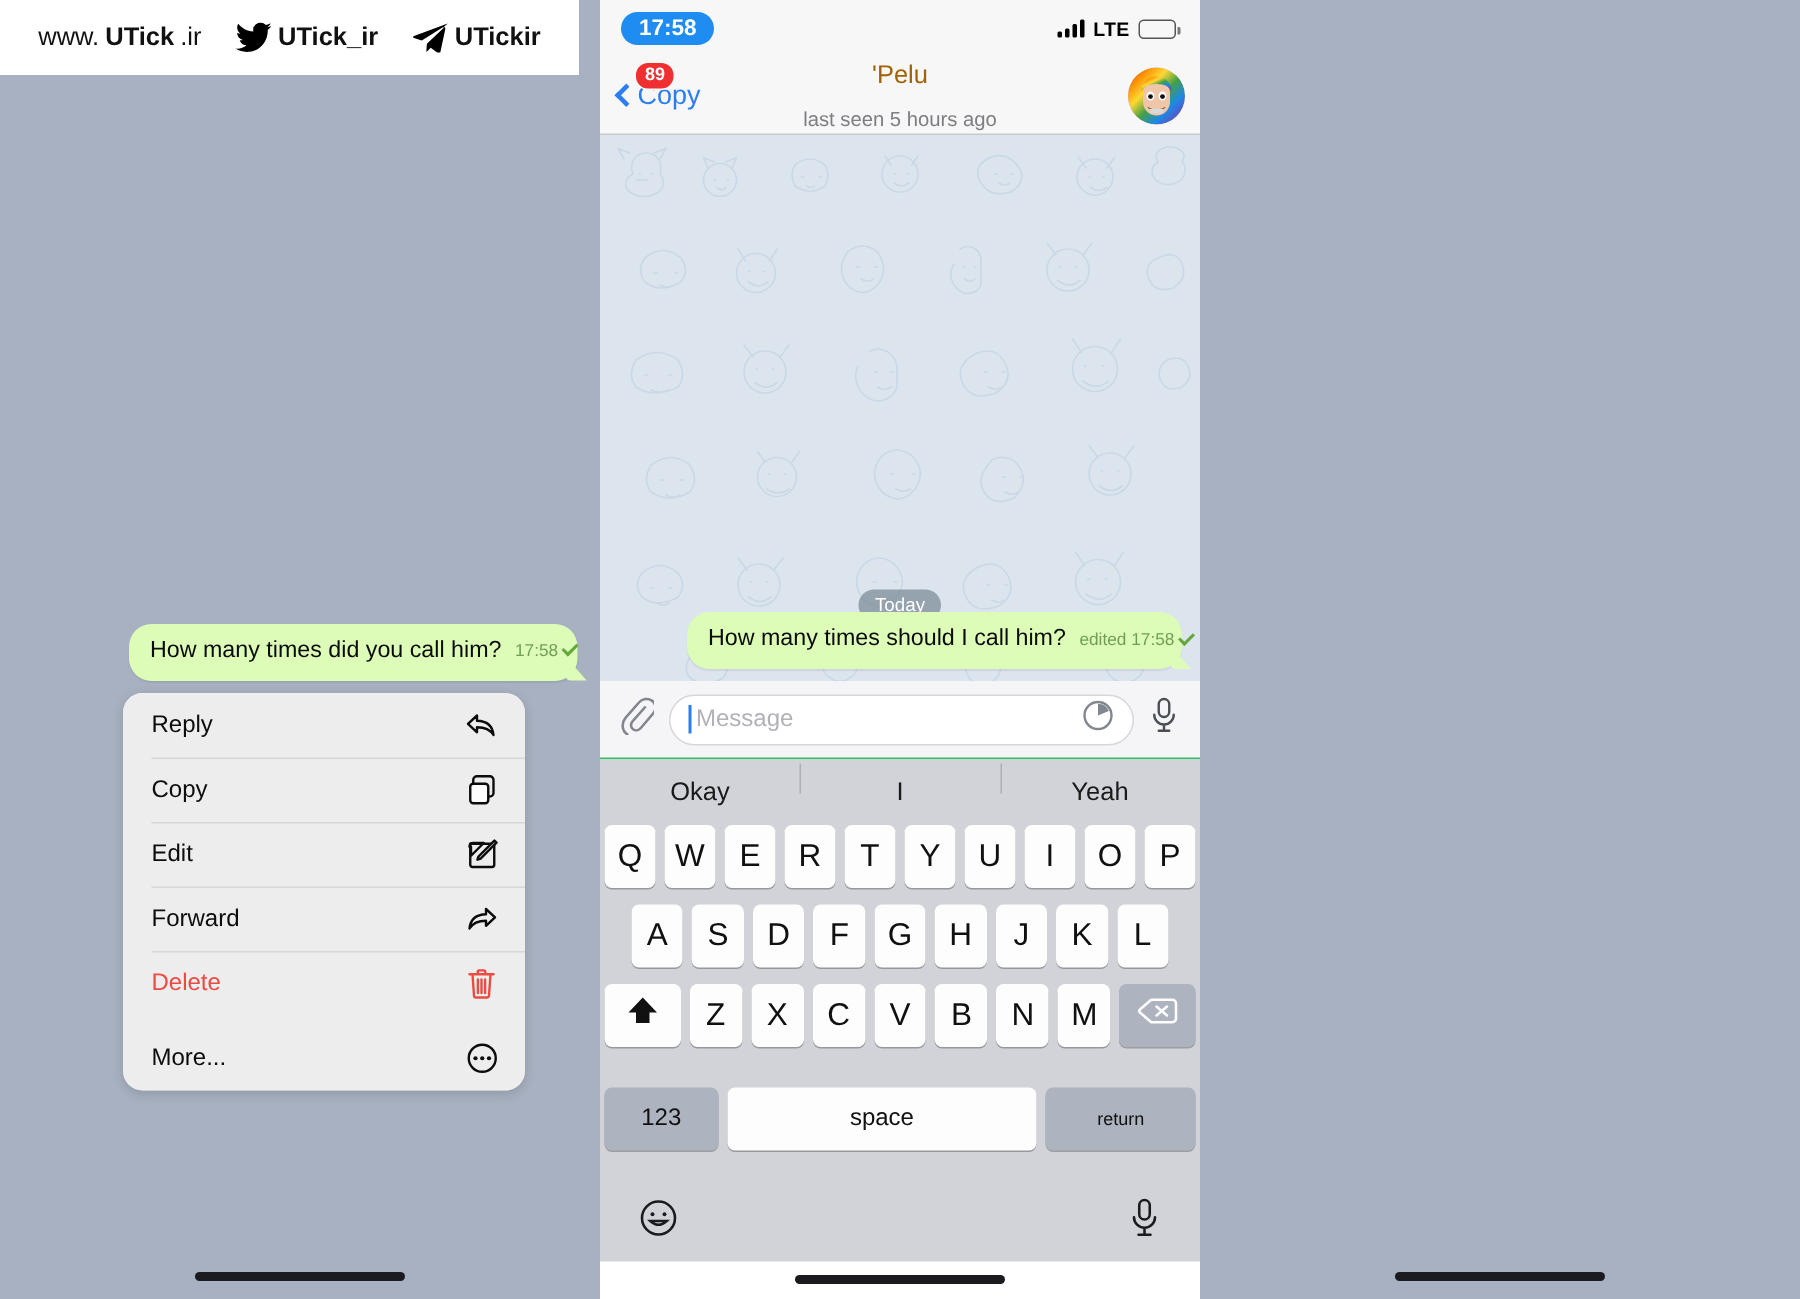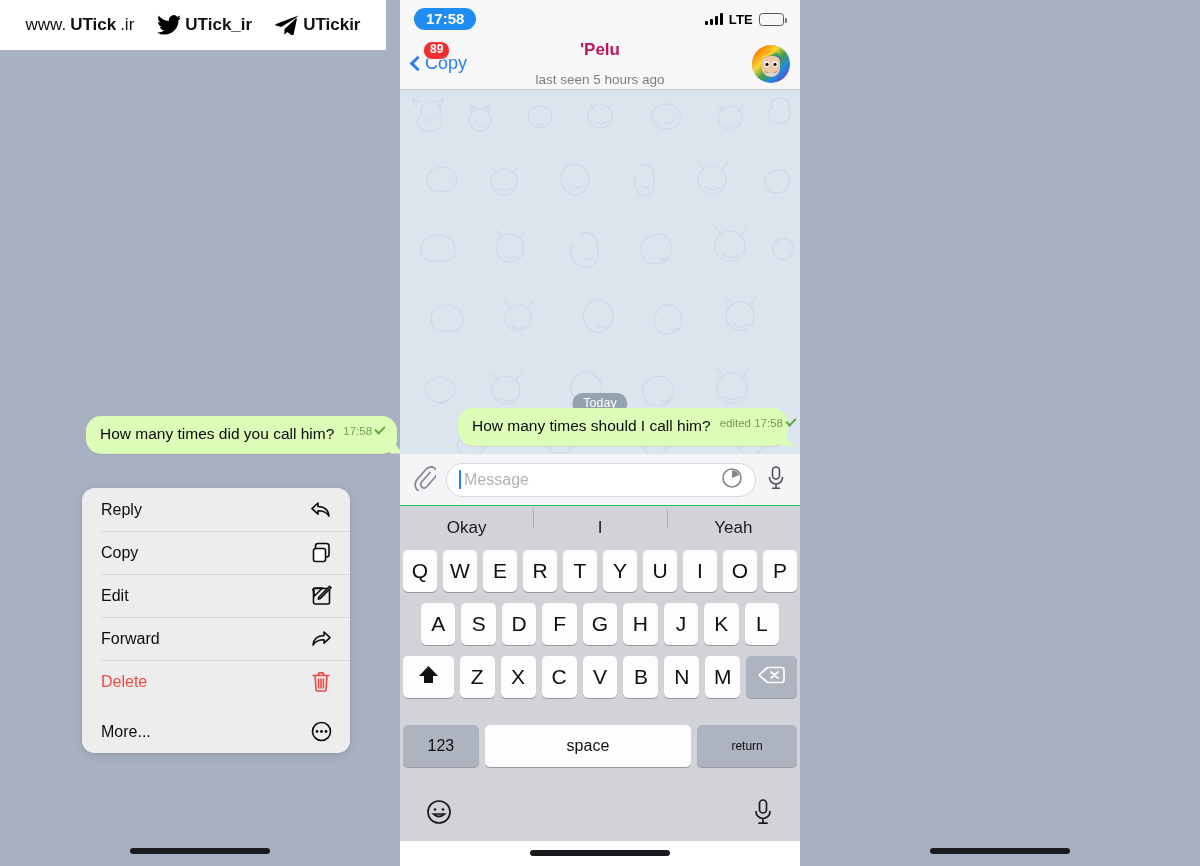--- a/index.html
+++ b/index.html
@@ -62,38 +62,38 @@
   .back-label { font-size: 18px; color: #2c7ef0; }
   .badge {
     position: absolute; left: 11px; top: -12px; background: #f03030; color: #fff;
     font-size: 12px; font-weight: bold; border-radius: 9px; padding: 1px 6px 2px; line-height: 1.15;
     border: 1.5px solid #f7f7f7;
   }
   .header-center {
     position: absolute; left: 0; right: 0; top: 0; bottom: 0;
     display: flex; flex-direction: column; align-items: center; justify-content: center; pointer-events: none;
   }
-  .header-title { font-size: 17px; font-weight: bold; color: #be185d; line-height: 1.15; }
+  .header-title { font-size: 17px; font-weight: normal; color: #a16207; line-height: 1.15; }
   .header-sub { font-size: 13.5px; color: #7d7d82; margin-top: 13px; }
   .avatar {
     position: absolute; right: 10px; top: 7px; width: 38px; height: 38px; border-radius: 50%;
     overflow: hidden; background: #caa; z-index: 3;
   }
 
   
   .wallpaper { position: relative; background: #dce5ee; height: 364px; overflow: hidden; }
   .wallpaper svg { position: absolute; inset: 0; width: 100%; height: 100%; opacity: .5; }
   .day-chip {
     position: absolute; left: 50%; transform: translateX(-50%); bottom: 40px;
     background: rgba(125,140,152,.75); color: #fff; font-size: 12.5px;
     border-radius: 11px; padding: 3px 11px; line-height: 1.2;
   }
   .bubble {
     position: relative; background: #ddfcb8; border-radius: 15px;
-    padding: 9px 12px 10px 14px; display: inline-flex; align-items: flex-start; gap: 9px;
+    padding: 9px 0 10px 14px; display: inline-flex; align-items: center; gap: 9px;
     max-width: 330px; box-shadow: 0 1px 1px rgba(0,0,0,.07);
   }
   .bubble::after {
     content:''; position:absolute; right:-6px; bottom:0; width:14px; height:16px;
     background: #ddfcb8;
     clip-path: polygon(0 0, 100% 100%, 0 100%);
     border-bottom-left-radius: 4px;
   }
   .bubble-text { font-size: 15.5px; color: #0b0b0b; line-height: 1.2; white-space: nowrap; }
   .bubble-meta { font-size: 11.5px; color: #6f9f52; white-space: nowrap; display: inline-flex; align-items: center; gap: 3px; }
@@ -141,21 +141,21 @@
 
   
   .home-ind {
     position: absolute; bottom: 12px; left: 50%; transform: translateX(-50%);
     width: 140px; height: 6px; background: #1b1b1f; border-radius: 3px;
   }
   .home-ind.center-ind { bottom: 10px; background: #1b1b1f; }
 
   
   .ctx-menu {
-    position: absolute; left: 82px; top: 488px; width: 268px;
+    position: absolute; left: 82px; top: 462px; width: 268px;
     border-radius: 13px; overflow: hidden; background: #ededee;
     box-shadow: 0 2px 8px rgba(0,0,0,.14);
   }
   .ctx-group { background: #ededee; border-radius: 13px; overflow: hidden; }
   .ctx-gap { height: 7px; background: transparent; }
   .ctx-item {
     height: 43px; display: flex; align-items: center; justify-content: space-between;
     padding: 0 17px 0 19px; font-size: 16px; color: #0c0c0c; position: relative;
   }
   .ctx-item + .ctx-item::before {

